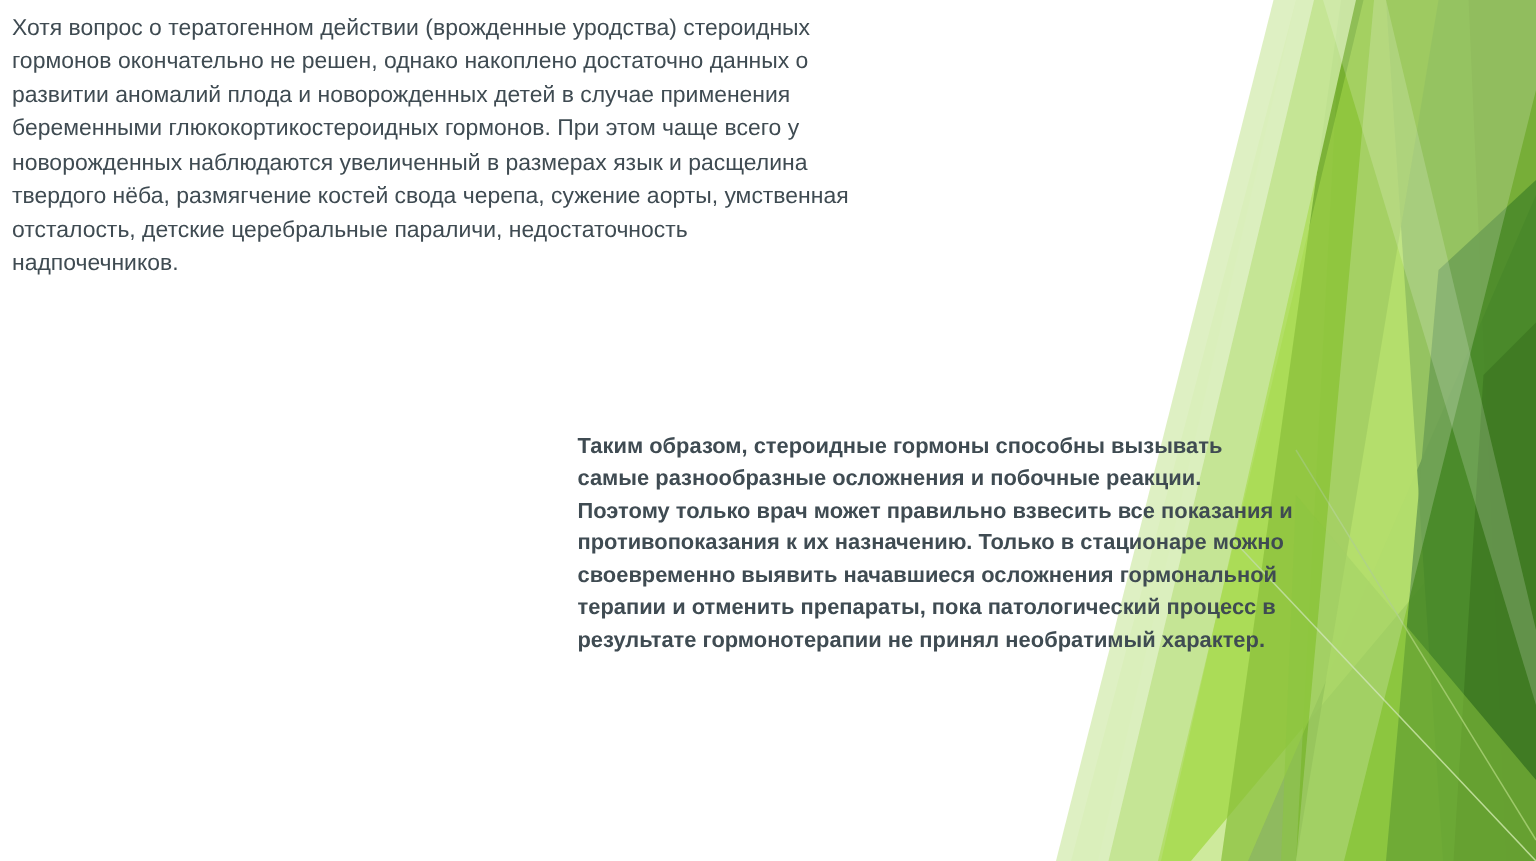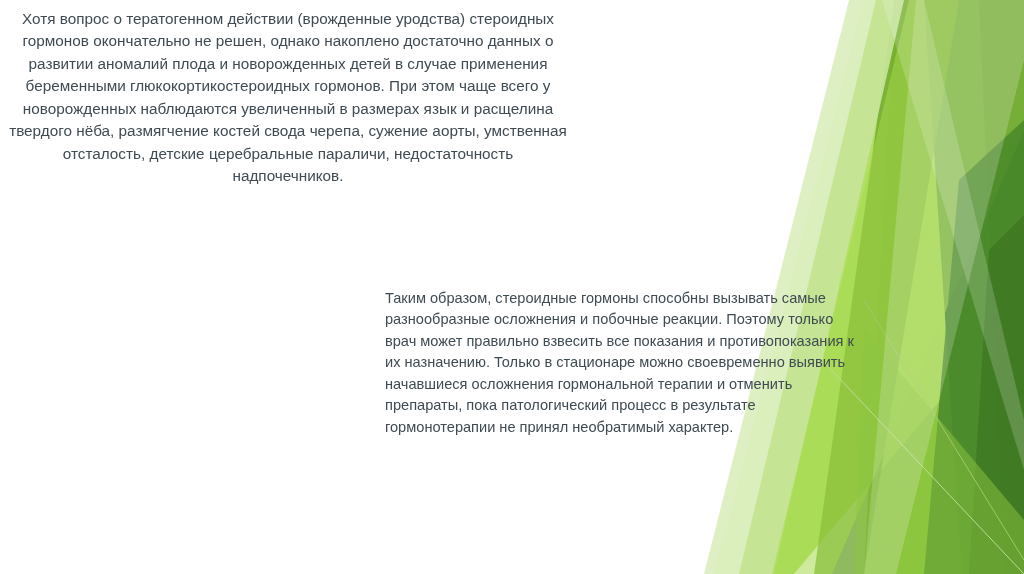--- a/index.html
+++ b/index.html
@@ -33,27 +33,27 @@
     position: absolute;
     color: #3f4b52;
     line-height: 1.47;
     white-space: pre-line;
   }
   #paragraph-one {
     left: 8px;
     top: 8px;
     width: 560px;
     font-size: 15.3px;
-    text-align: center;
   }
   #paragraph-two {
     left: 385px;
     top: 288px;
     width: 480px;
     font-size: 14.6px;
+    font-weight: bold;
   }
 </style>
 </head>
 <body>
 
 <div class="slide">
 
   <div class="decor">
     <svg width="460" height="574" viewBox="0 0 460 574" xmlns="http://www.w3.org/2000/svg">
       <polygon points="330,0 460,0 460,574 300,574" fill="#8cc63f"></polygon>

